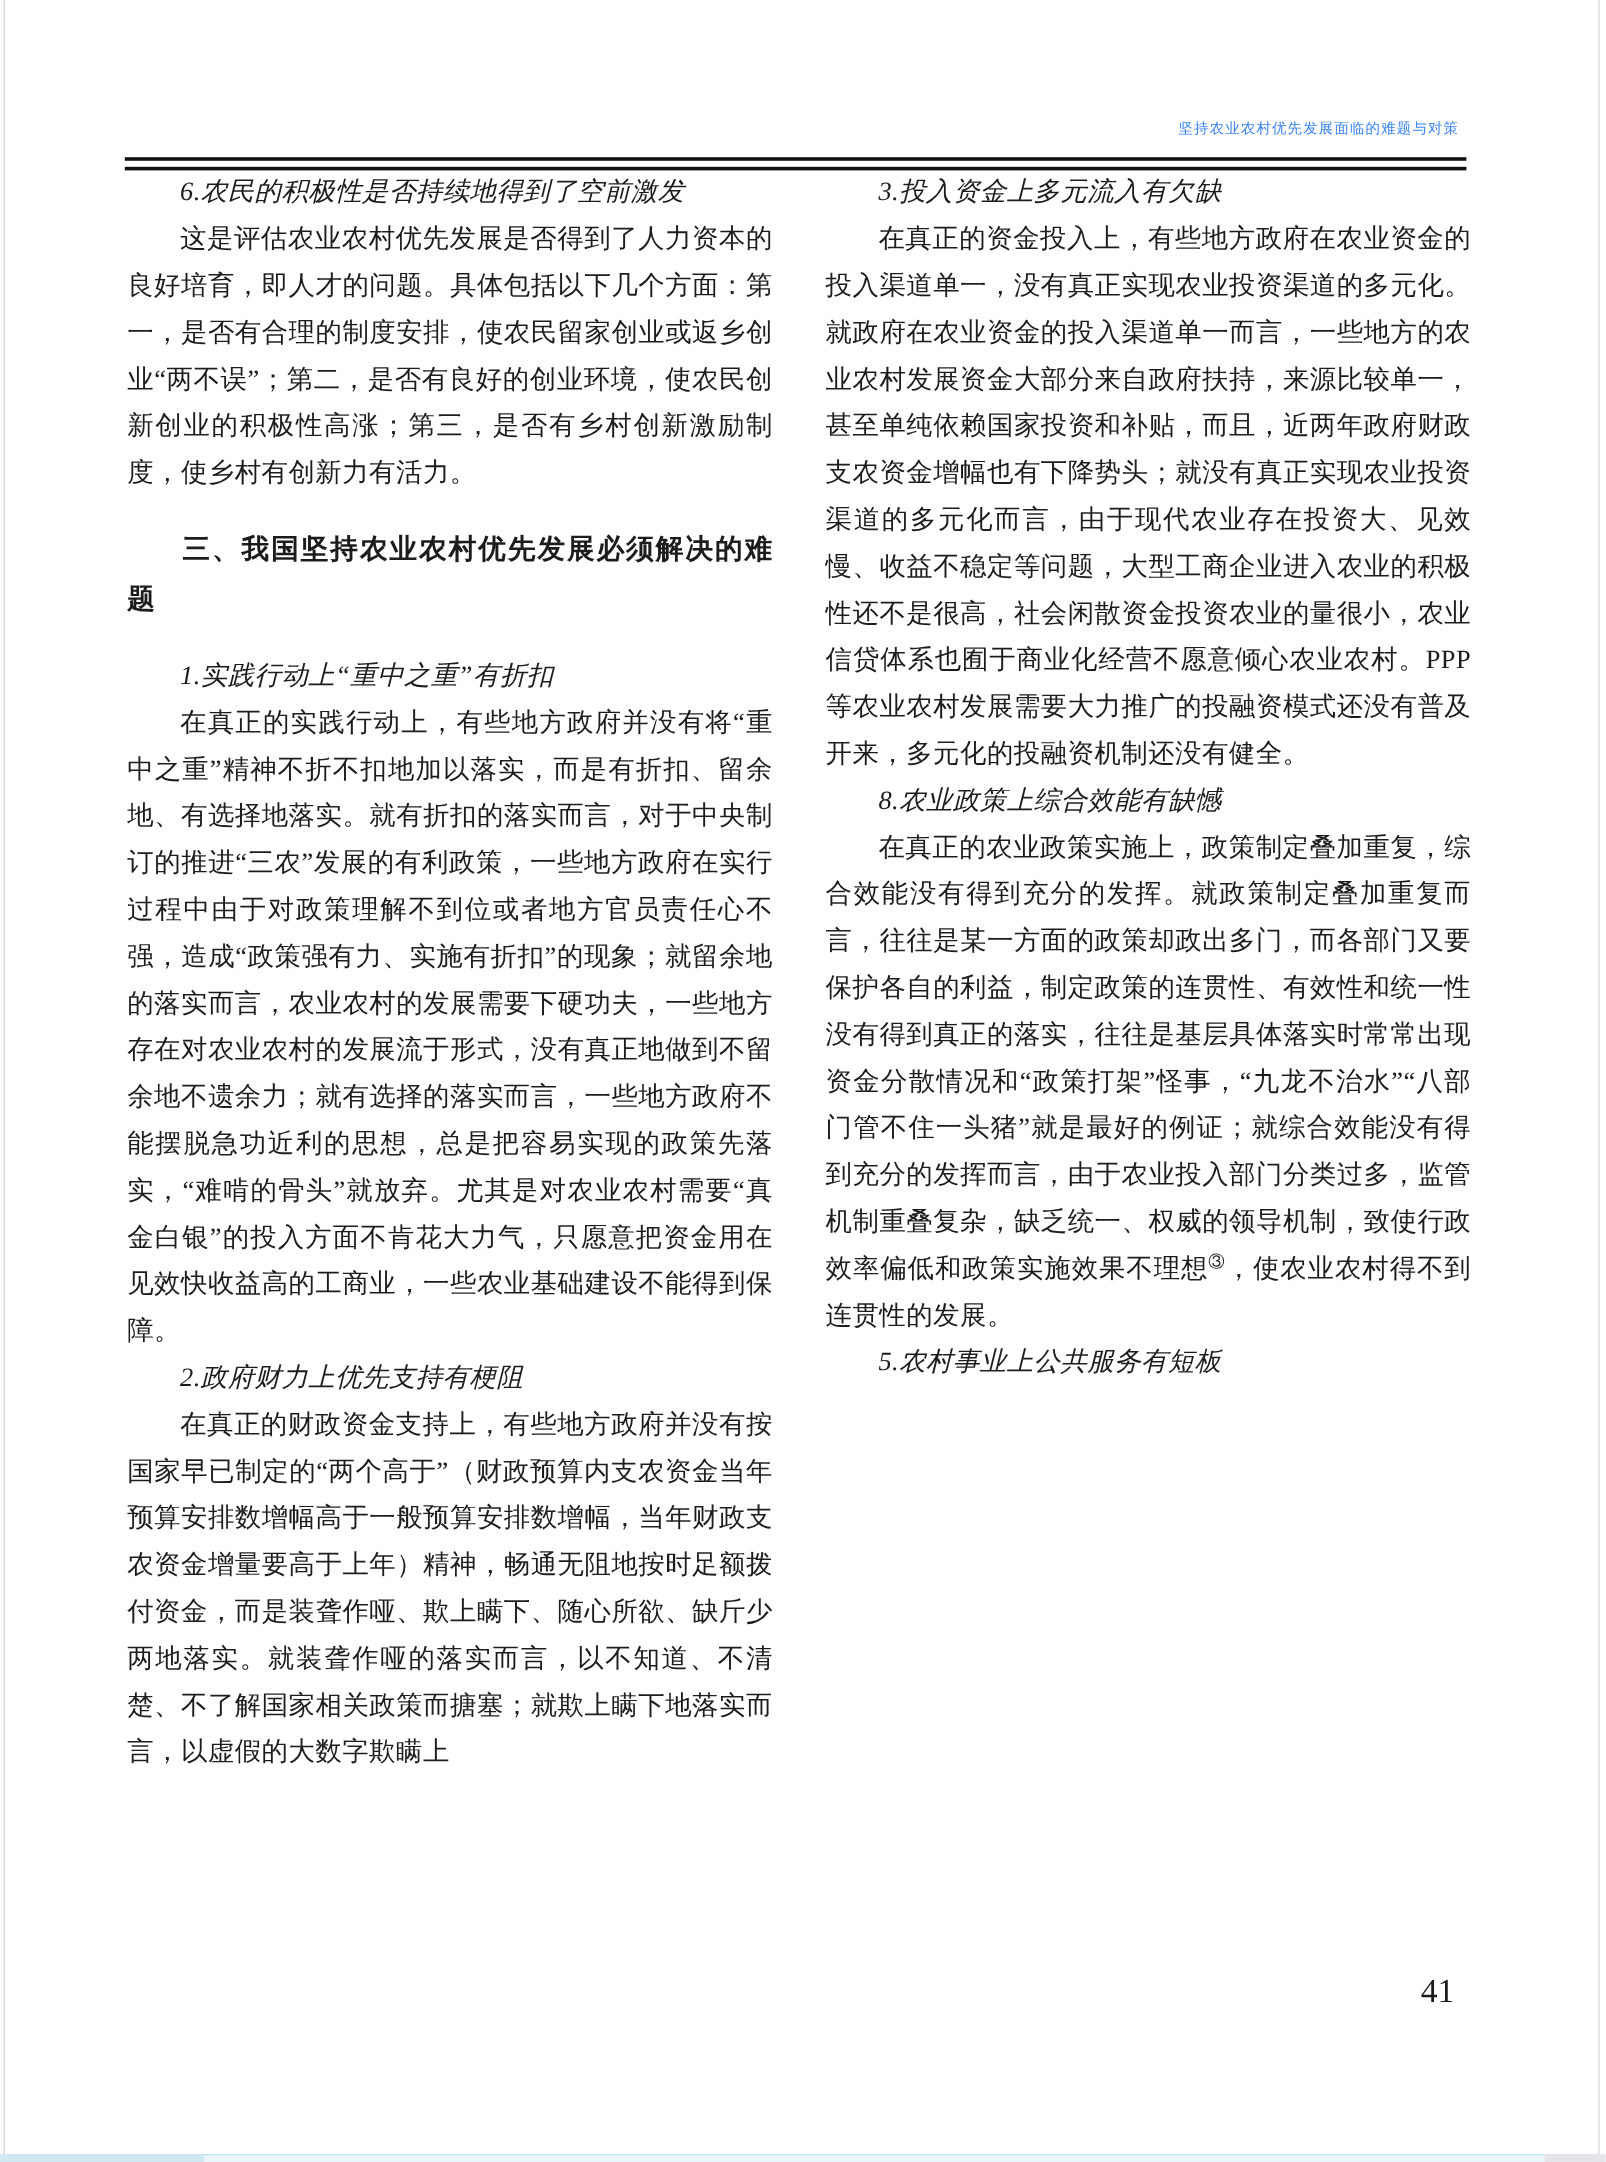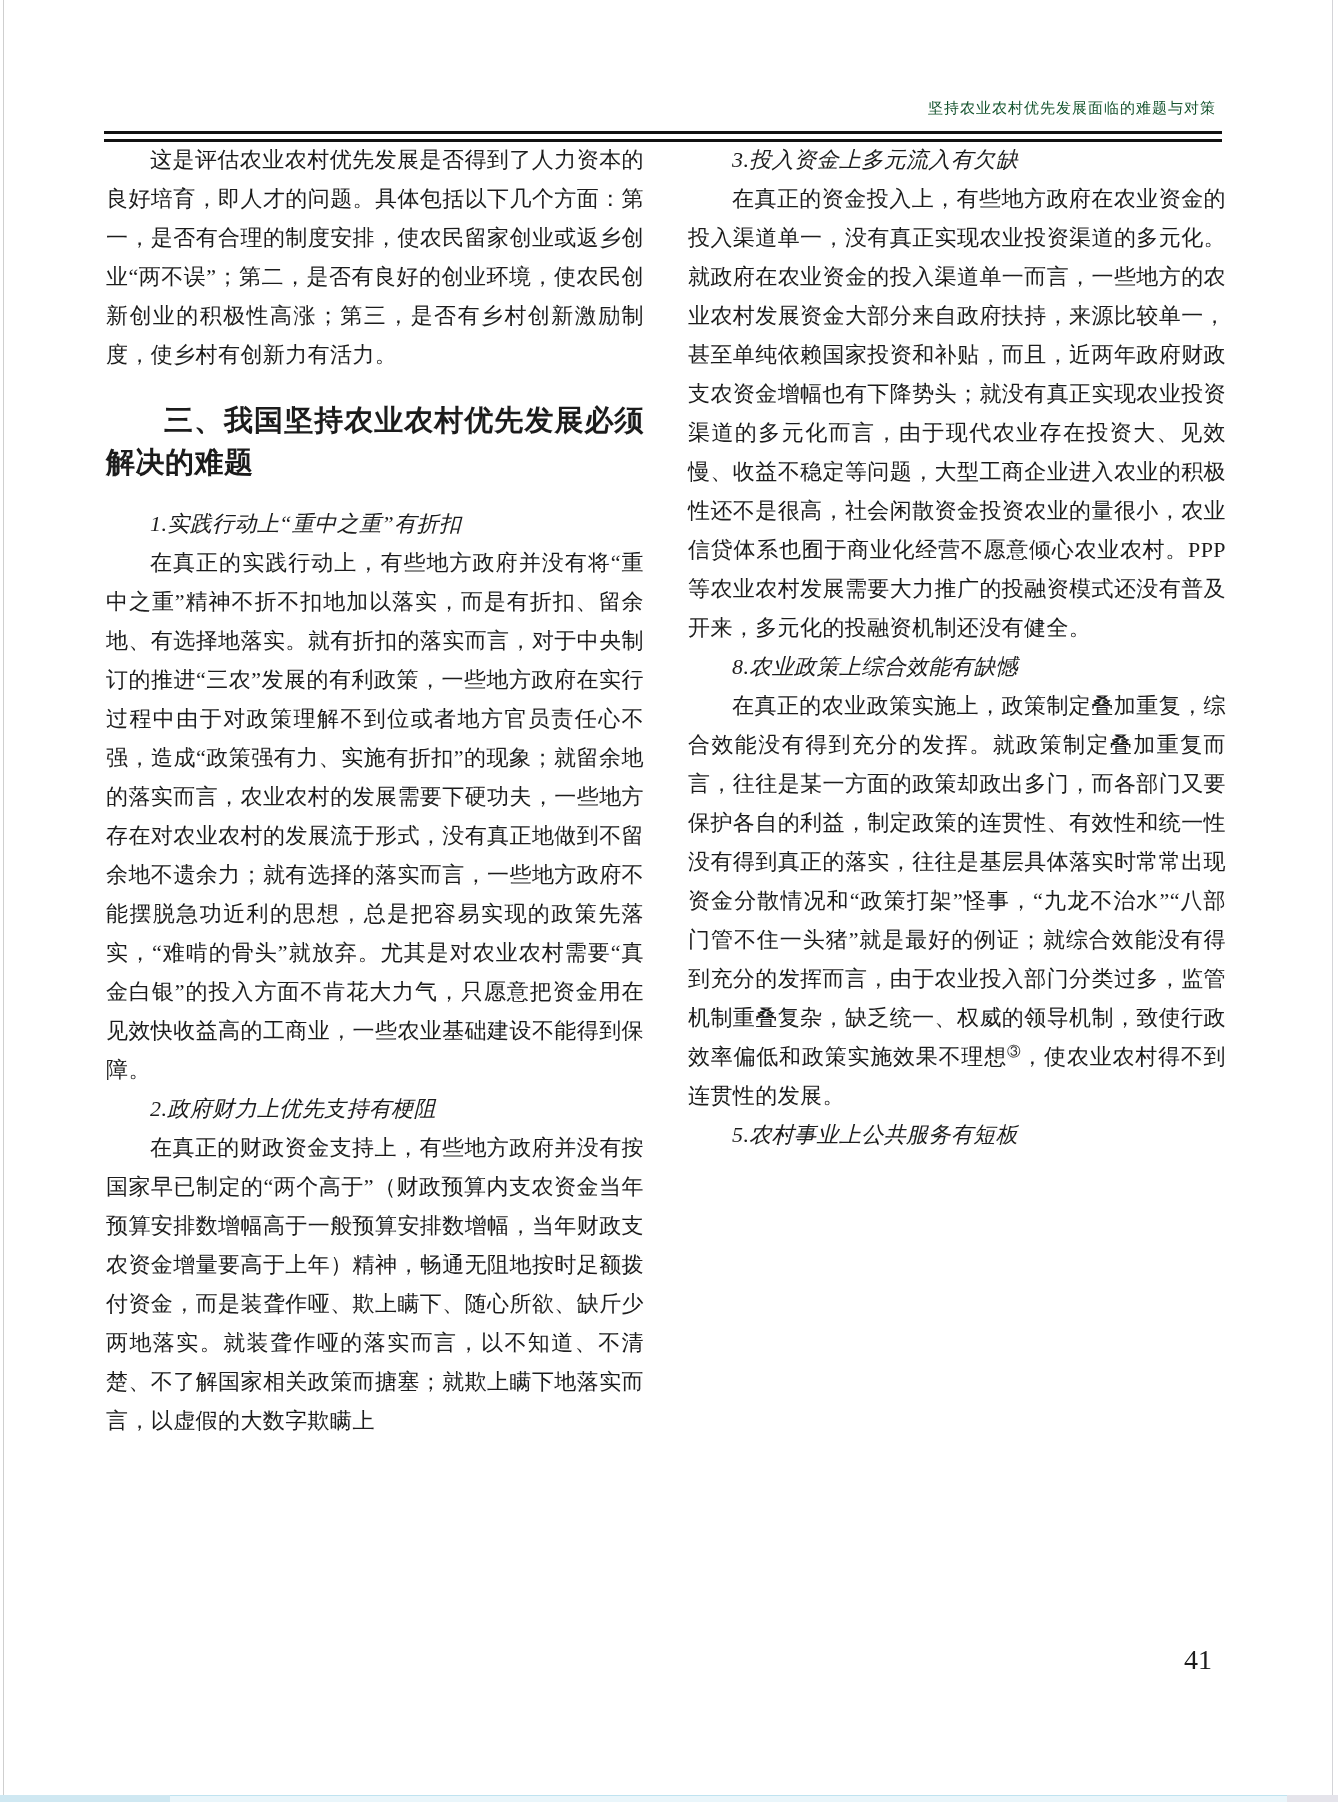--- a/index.html
+++ b/index.html
@@ -17,23 +17,23 @@
   .bottom-strip { position:absolute; left:0; bottom:0; height:7px; width:1338px; }
   .bottom-strip .seg-a { position:absolute; left:0;    bottom:0; width:170px;  height:7px; background:#cfe8f2; }
   .bottom-strip .seg-b { position:absolute; left:170px; bottom:0; width:1117px; height:7px; background:#eaf6fb; border-top:1px solid #bfe3f0; }
   .bottom-strip .seg-c { position:absolute; left:1287px; bottom:0; width:51px; height:7px; background:#e5e4eb; }
 
   
   .running-head {
     position: absolute;
     top: 99px;
     right: 122px;
-    font-size: 15px;
+    font-size: 12px;
     letter-spacing: 1px;
-    color: #14532d;
+    color: #3b82f6;
     white-space: nowrap;
   }
   .head-rule {
     position: absolute;
     top: 131px;
     left: 104px;
     width: 1118px;
     height: 11px;
     border-top: 3px solid #111;
     border-bottom: 3px solid #111;
@@ -58,23 +58,23 @@
   }
   .para { text-indent: 2em; }
   .para-cont { text-indent: 0; }
   .kaiti-heading {
     text-indent: 2em;
     font-style: italic;
     font-weight: 400;
     font-size: 22px;
   }
   .section-heading {
-    font-family: Liberation Serif, serif;
+    font-family: Liberation Mono, monospace;
     font-weight: 700;
-    font-size: 29px;
+    font-size: 23px;
     line-height: 42px;
     text-indent: 2em;
     margin: 25px 0 21px 0;
     letter-spacing: 0.5px;
   }
   sup { font-size: 0.62em; vertical-align: super; line-height: 0; }
 
   .page-number {
     position: absolute;
     top: 1644px;
@@ -85,20 +85,21 @@
 </style>
 </head>
 <body>
 
 <div class="running-head">坚持农业农村优先发展面临的难题与对策</div>
 <div class="head-rule"></div>
 
 <div class="columns">
 
   <div class="col">
+    <p class="kaiti-heading">6.农民的积极性是否持续地得到了空前激发</p>
     <p class="para">这是评估农业农村优先发展是否得到了人力资本的良好培育，即人才的问题。具体包括以下几个方面：第一，是否有合理的制度安排，使农民留家创业或返乡创业“两不误”；第二，是否有良好的创业环境，使农民创新创业的积极性高涨；第三，是否有乡村创新激励制度，使乡村有创新力有活力。</p>
     <h2 class="section-heading">三、我国坚持农业农村优先发展必须解决的难题</h2>
     <p class="kaiti-heading">1.实践行动上“重中之重”有折扣</p>
     <p class="para">在真正的实践行动上，有些地方政府并没有将“重中之重”精神不折不扣地加以落实，而是有折扣、留余地、有选择地落实。就有折扣的落实而言，对于中央制订的推进“三农”发展的有利政策，一些地方政府在实行过程中由于对政策理解不到位或者地方官员责任心不强，造成“政策强有力、实施有折扣”的现象；就留余地的落实而言，农业农村的发展需要下硬功夫，一些地方存在对农业农村的发展流于形式，没有真正地做到不留余地不遗余力；就有选择的落实而言，一些地方政府不能摆脱急功近利的思想，总是把容易实现的政策先落实，“难啃的骨头”就放弃。尤其是对农业农村需要“真金白银”的投入方面不肯花大力气，只愿意把资金用在见效快收益高的工商业，一些农业基础建设不能得到保障。</p>
     <p class="kaiti-heading">2.政府财力上优先支持有梗阻</p>
     <p class="para">在真正的财政资金支持上，有些地方政府并没有按国家早已制定的“两个高于”（财政预算内支农资金当年预算安排数增幅高于一般预算安排数增幅，当年财政支农资金增量要高于上年）精神，畅通无阻地按时足额拨付资金，而是装聋作哑、欺上瞒下、随心所欲、缺斤少两地落实。就装聋作哑的落实而言，以不知道、不清楚、不了解国家相关政策而搪塞；就欺上瞒下地落实而言，以虚假的大数字欺瞒上</p>
   </div>
 
   <div class="col">
     <p class="kaiti-heading">3.投入资金上多元流入有欠缺</p>

